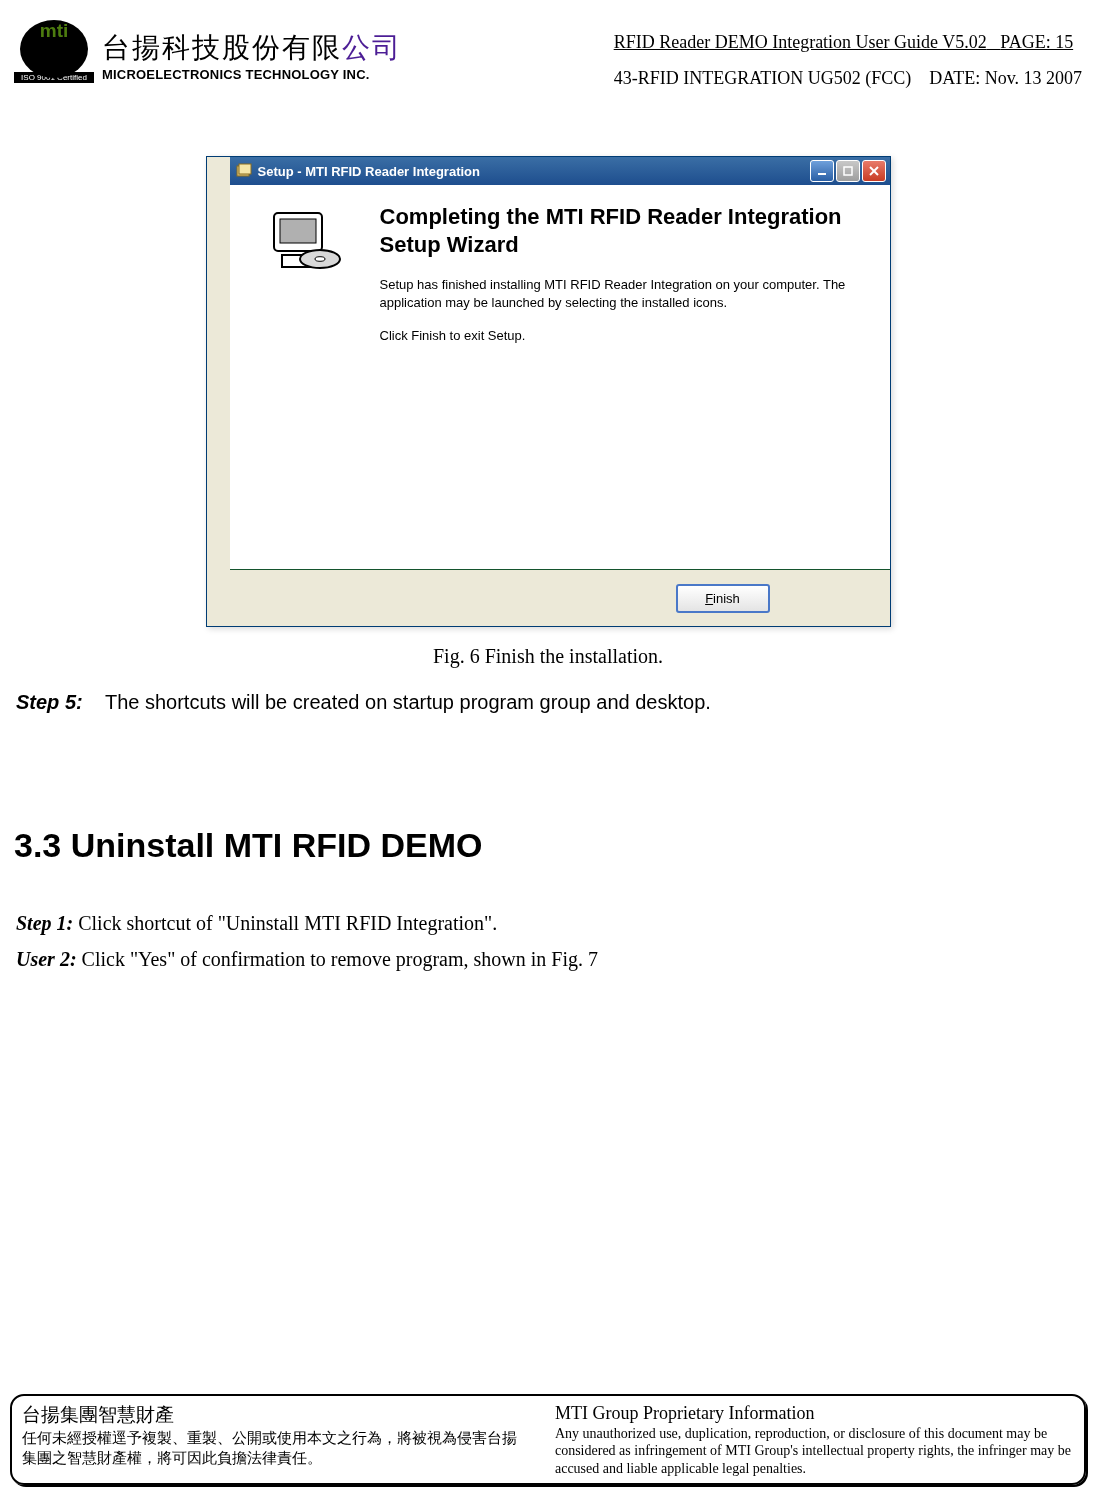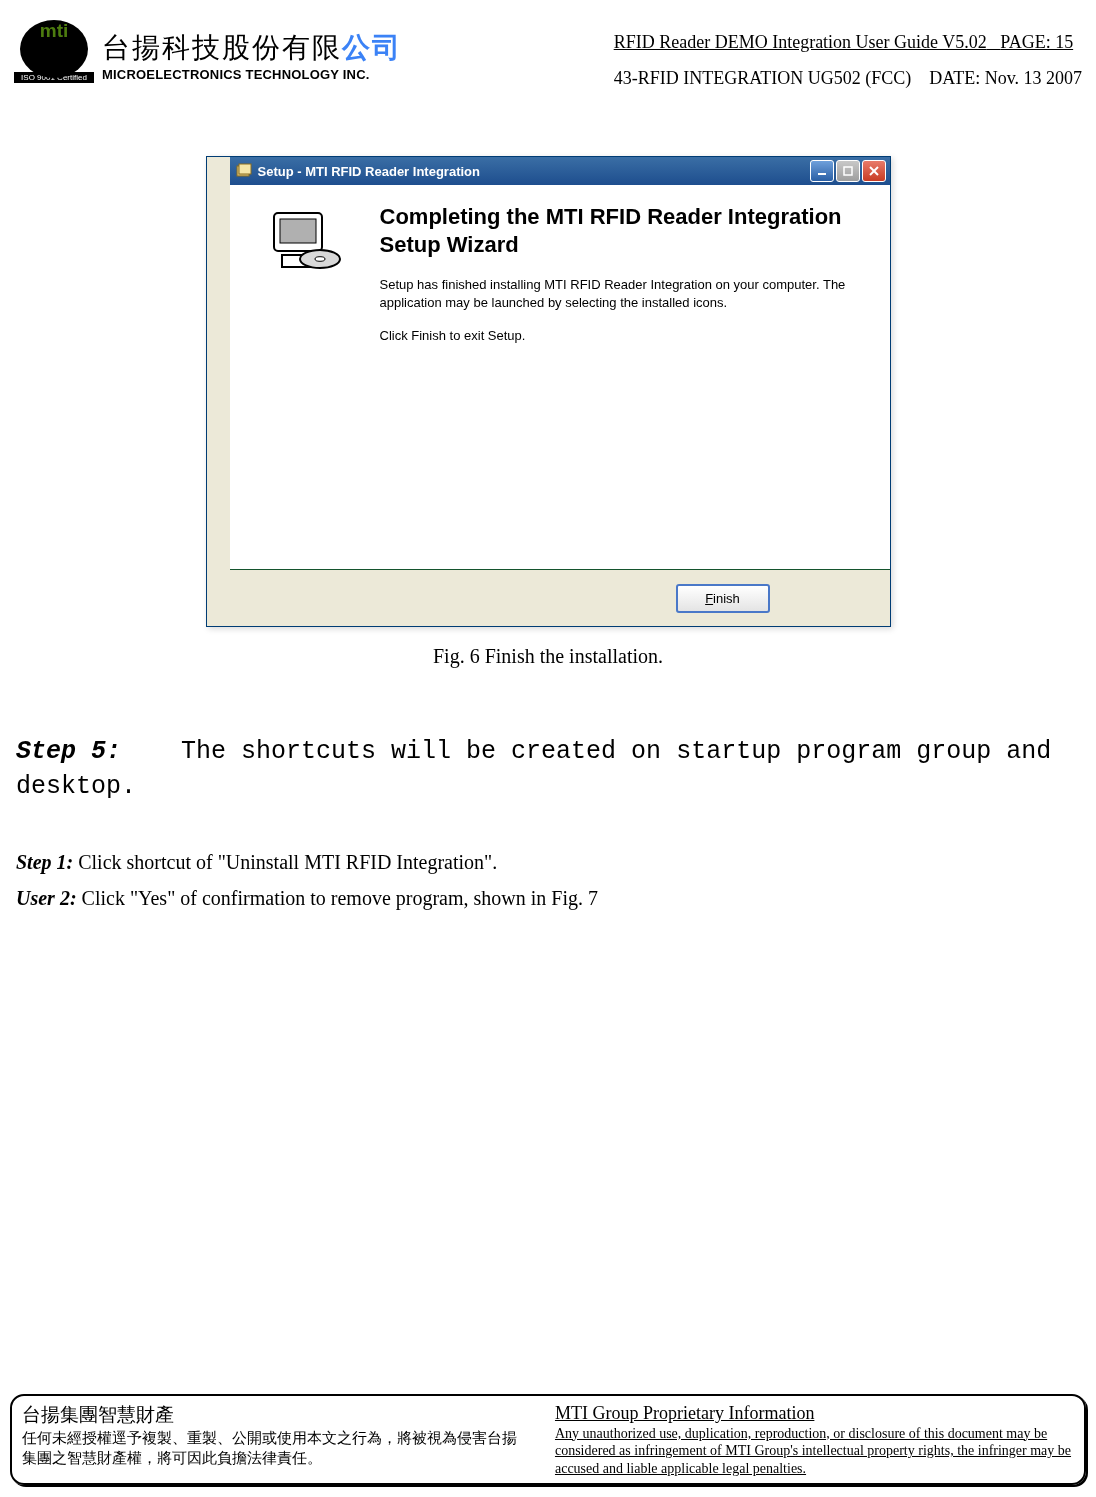--- a/index.html
+++ b/index.html
@@ -68,21 +68,21 @@
   .company-name {
     display: flex;
     flex-direction: column;
     justify-content: center;
   }
   .company-cn {
     font-size: 28px;
     letter-spacing: 2px;
     font-family: "Microsoft JhengHei", "PMingLiU", sans-serif;
   }
-  .company-cn .gray { color: #3b82f6; font-weight: bold; }
+  .company-cn .gray { color: #4c1d95; }
   .company-en {
     font-size: 13px;
     font-weight: bold;
     font-family: Arial, sans-serif;
     letter-spacing: 0.2px;
   }
   .header-right {
     margin-left: auto;
     text-align: left;
     font-family: "Times New Roman", serif;
@@ -204,24 +204,24 @@
 
   .figure-caption {
     font-family: "Times New Roman", serif;
     font-size: 20px;
     margin-top: 18px;
     text-align: center;
   }
 
   
   .step-block {
-    font-family: Liberation Mono, monospace;
-    font-size: 25px;
+    font-family: Liberation Sans, sans-serif;
+    font-size: 20px;
     padding: 0 6px;
-    margin-top: 66px;
+    margin-top: 20px;
     line-height: 1.4;
   }
   .step-label {
     font-style: italic;
     font-weight: bold;
   }
   .section-heading {
     font-family: Arial, sans-serif;
     font-size: 34px;
     font-weight: bold;
@@ -256,21 +256,20 @@
     line-height: 1.35;
     font-family: Liberation Serif, serif;
   }
   .footer-left-title {
     font-size: 19px;
   }
   .footer-right {
     flex:1;
     font-size: 14px;
     line-height: 1.25;
-    text-decoration: underline;
   }
   .footer-right-title {
     font-size: 18px;
   }
 </style>
 </head>
 <body>
 
 <div class="page">
 
@@ -356,20 +355,21 @@
       </div>
     </div>
     <div class="figure-caption">Fig. 6    Finish the installation.</div>
   </div>
 
   <div class="step-block">
     <span class="step-label">Step 5:</span>
     &nbsp;&nbsp;&nbsp;<span>The shortcuts will be created on startup program group and desktop.</span>
   </div>
 
+  <div class="section-heading">3.3  Uninstall MTI RFID DEMO</div>
 
   <div class="steps-small">
     <div>
       <span class="step-label">Step 1:</span><span> Click shortcut of "Uninstall MTI RFID Integration".</span>
     </div>
     <div>
       <span class="step-label">User 2:</span><span> Click "Yes" of confirmation to remove program, shown in Fig. 7</span>
     </div>
   </div>
 

